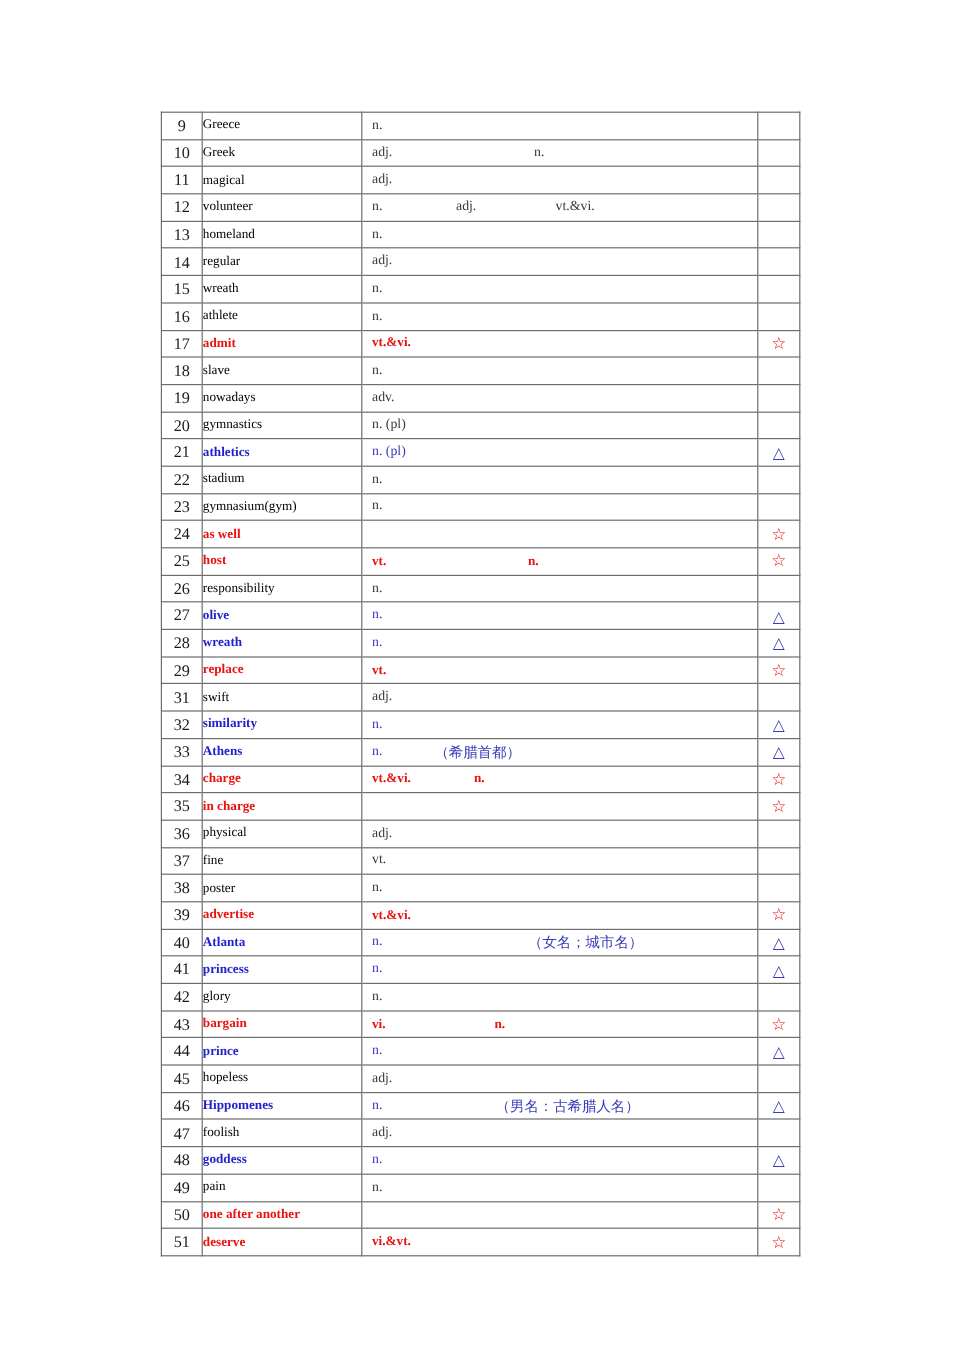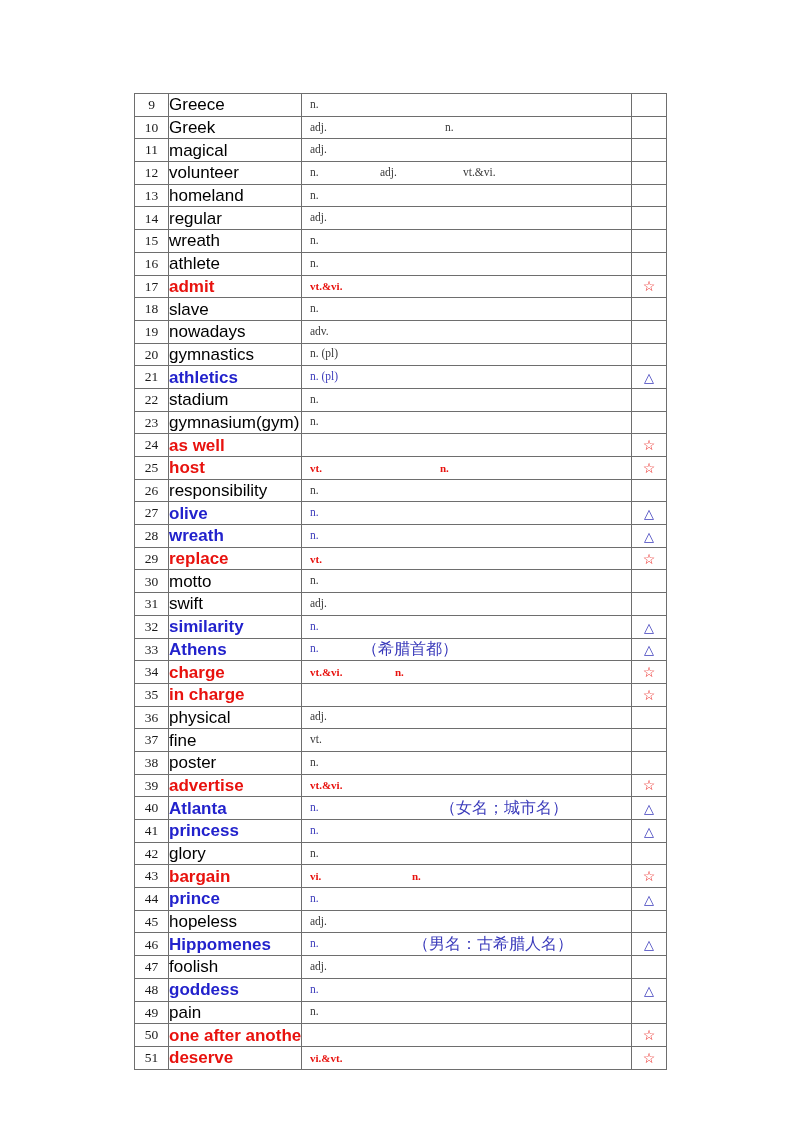--- a/index.html
+++ b/index.html
@@ -49,22 +49,22 @@
   }
   td.num {
     text-align: center;
     font-family: "Liberation Serif", serif;
     font-size: 13.5px;
     color: #1a1a1a;
     line-height: 1;
   }
   td.word {
     padding-left: 7px;
-    font-family: Liberation Sans, sans-serif;
-    font-size: 17px;
+    font-family: Liberation Serif, serif;
+    font-size: 11px;
     color: #000000;
     line-height: 1;
   }
   td.pos {
     position: relative;
     padding-left: 8px;
     font-family: "Liberation Serif", serif;
     font-size: 11.5px;
     color: #3a3a3a;
     line-height: 1;
@@ -82,21 +82,21 @@
   tr.lv-blue td.pos  { color: #3b3bbb; }
 
   .pos-part {
     position: absolute;
     top: 50%;
     transform: translateY(-50%);
     white-space: nowrap;
   }
   .cn {
     font-family: "DejaVu Sans", sans-serif;
-    font-size: 16px;
+    font-size: 12px;
     letter-spacing: 0px;
   }
   tr.lv-blue .cn { color: #3b3bbb; }
 
   .marker-star {
     color: #e8120e;
     font-size: 14px;
     font-family: "DejaVu Sans", sans-serif;
     display: inline-block;
     line-height: 1;
@@ -286,28 +286,20 @@
           </tr>
           <tr class="lv-red">
             <td class="num">29</td>
             <td class="word">replace</td>
             <td class="pos">
               <span class="pos-part" style="left: 8px;">vt.</span>
             </td>
             <td class="mark"><span class="marker-star">☆</span></td>
           </tr>
           <tr class="lv-plain">
-            <td class="num">30</td>
-            <td class="word">motto</td>
-            <td class="pos">
-              <span class="pos-part" style="left: 8px;">n.</span>
-            </td>
-            <td class="mark"></td>
-          </tr>
-          <tr class="lv-plain">
             <td class="num">31</td>
             <td class="word">swift</td>
             <td class="pos">
               <span class="pos-part" style="left: 8px;">adj.</span>
             </td>
             <td class="mark"></td>
           </tr>
           <tr class="lv-blue">
             <td class="num">32</td>
             <td class="word">similarity</td>

